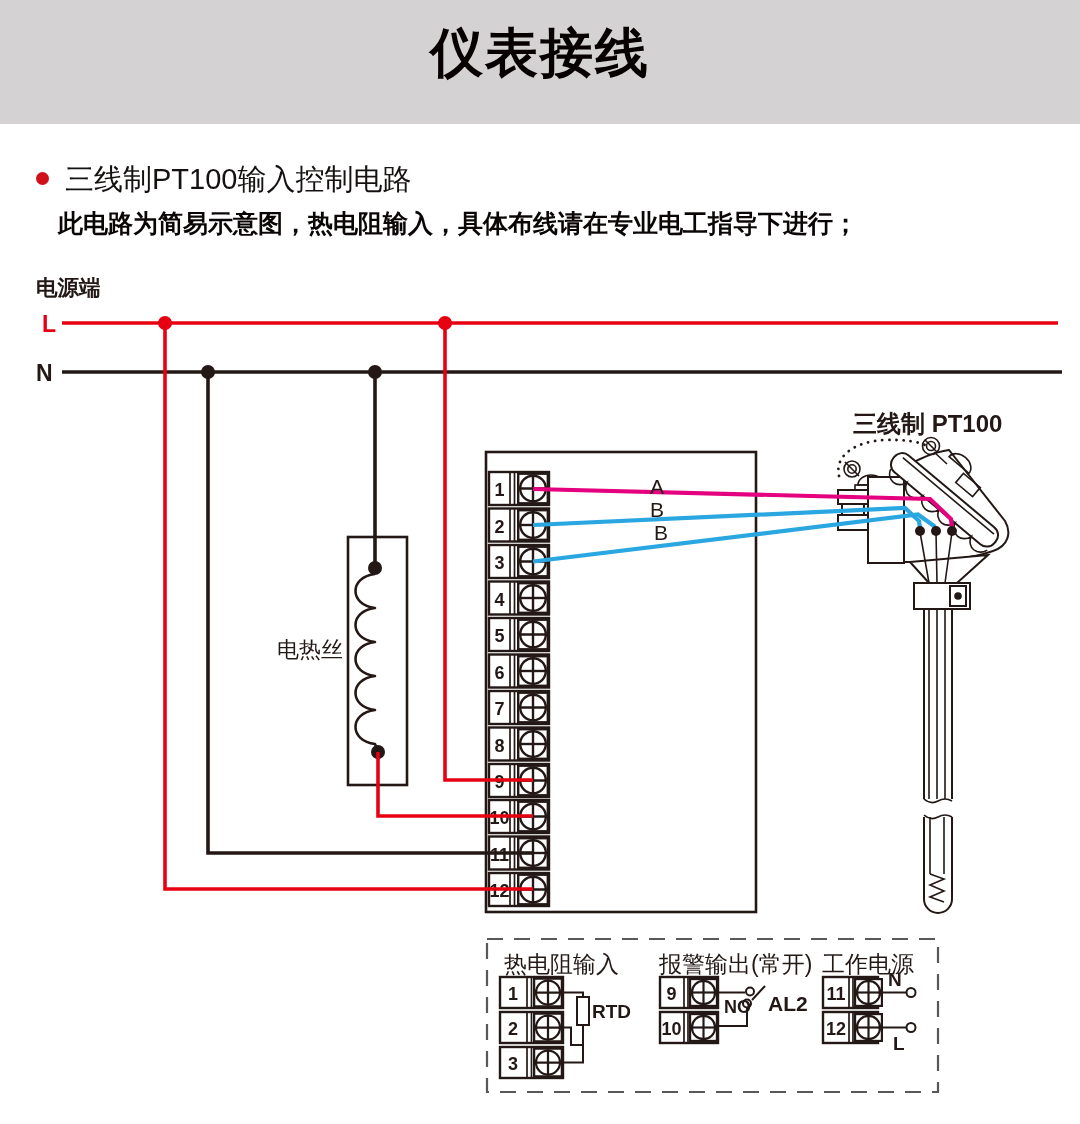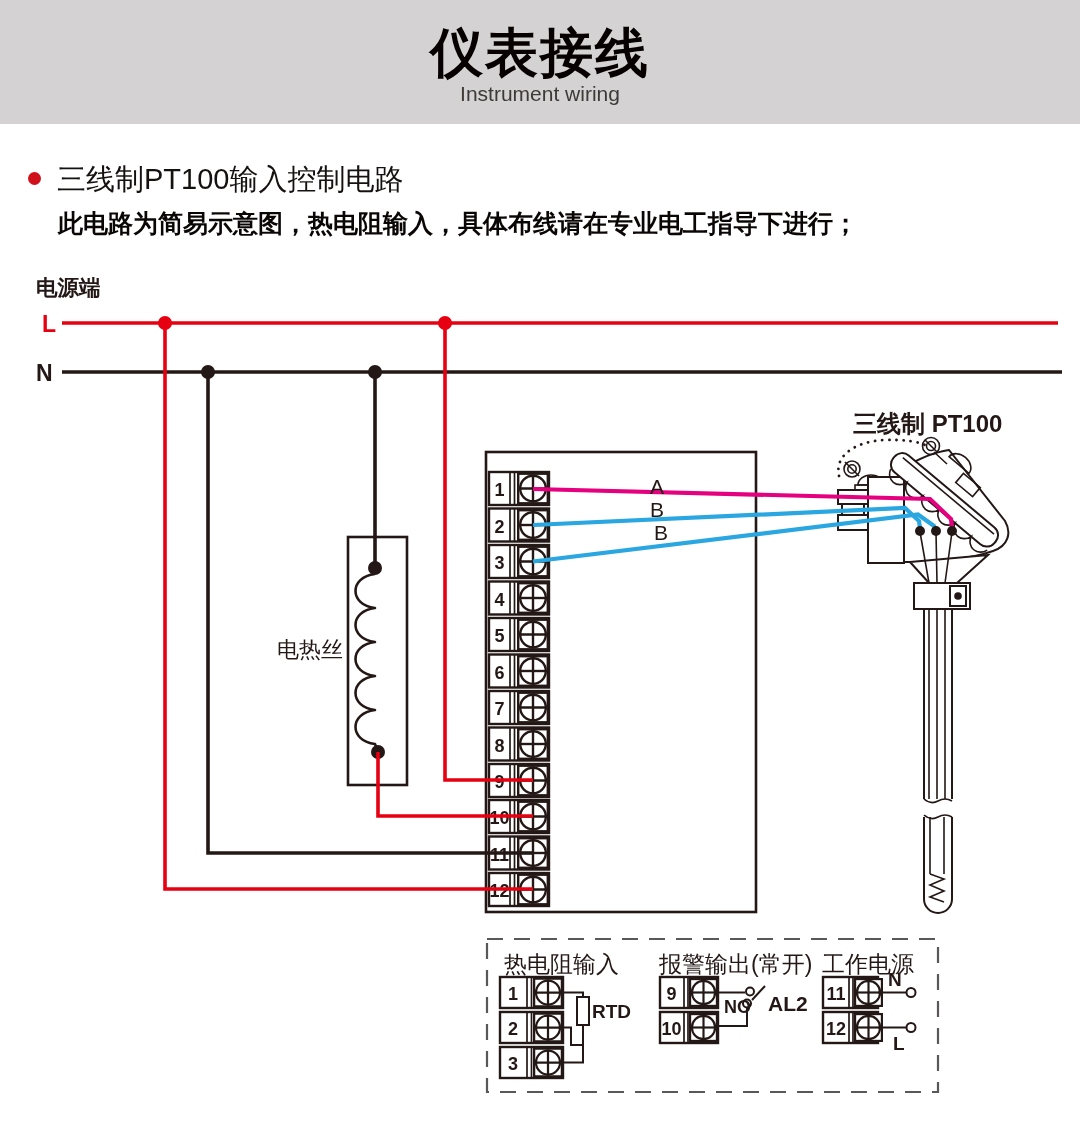--- a/index.html
+++ b/index.html
@@ -3,21 +3,21 @@
 <meta charset="utf-8">
 <style>
   html,body{margin:0;padding:0;background:#ffffff;}
   body{width:1080px;height:1124px;position:relative;overflow:hidden;
        font-family:"Liberation Sans","DejaVu Sans",sans-serif;color:#231815;}
   .header-band{position:absolute;left:0;top:0;width:1080px;height:124px;
        background:#d4d2d2;text-align:center;}
   .page-title{margin:0;padding-top:24px;font-size:53px;line-height:1.1;
        font-weight:700;color:#060001;letter-spacing:2px;}
   .page-subtitle{margin:0;font-size:21px;color:#3e3a39;}
-  .heading-row{position:absolute;left:28px;top:160px;display:flex;align-items:flex-start;}
+  .heading-row{position:absolute;left:36px;top:160px;display:flex;align-items:flex-start;}
   .bullet{width:13px;height:13px;border-radius:50%;background:#d0111b;
        margin:12px 16px 0 0;flex:0 0 auto;}
   .section-heading{font-size:29px;font-weight:500;color:#151110;white-space:nowrap;}
   .section-note{position:absolute;left:58px;top:207px;font-size:25px;font-weight:700;
        color:#0a0605;white-space:nowrap;}
   svg{position:absolute;left:0;top:0;}
   svg text{font-family:"Liberation Sans","DejaVu Sans",sans-serif;fill:#231815;}
   .tr{fill:#ffffff;stroke:#231815;stroke-width:2.4;}
   .tl{stroke:#231815;stroke-width:1.7;}
   .tnum{font-size:18px;font-weight:700;text-anchor:middle;}
@@ -34,21 +34,20 @@
   .lbl-ln{font-size:23px;font-weight:700;}
   .wlbl{font-size:21px;font-weight:500;text-anchor:middle;}
   .legend-title{font-size:23px;font-weight:500;}
   .legend-sm{font-size:19px;font-weight:600;}
 </style>
 </head>
 <body>
 
 <div class="header-band">
   <h1 class="page-title">仪表接线</h1>
-  <p class="page-subtitle">Instrument wiring</p>
 </div>
 
 <div class="heading-row">
   <span class="bullet"></span>
   <span class="section-heading">三线制PT100输入控制电路</span>
 </div>
 <div class="section-note">此电路为简易示意图，热电阻输入，具体布线请在专业电工指导下进行；</div>
 
 <svg width="1080" height="1124" viewBox="0 0 1080 1124">
   <defs>

